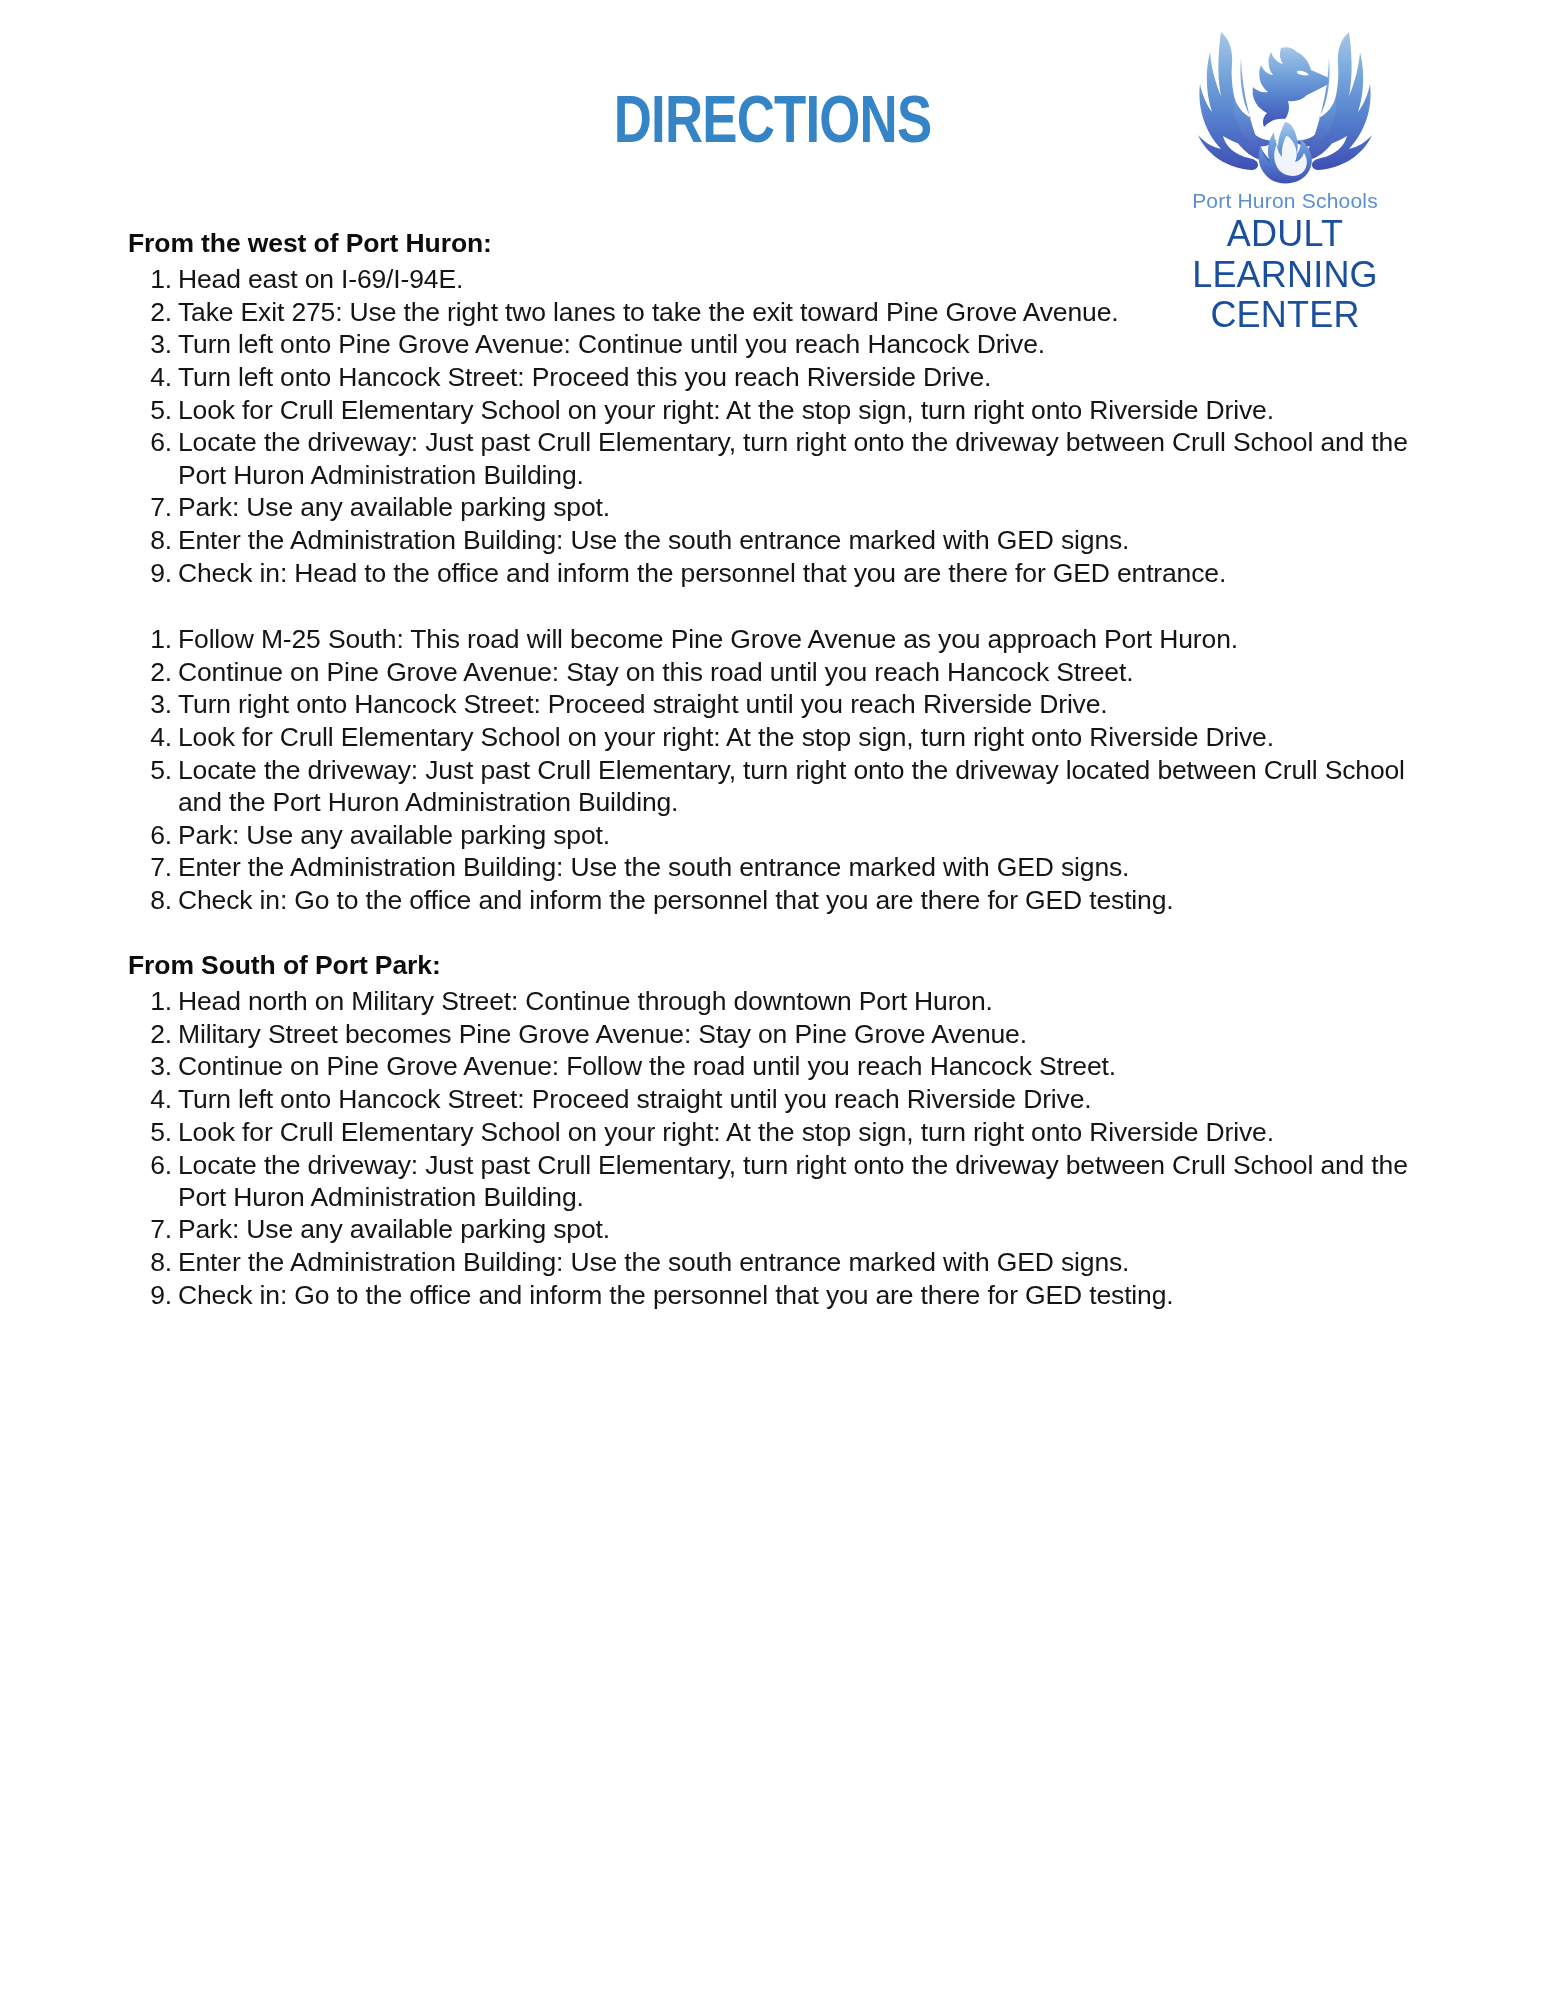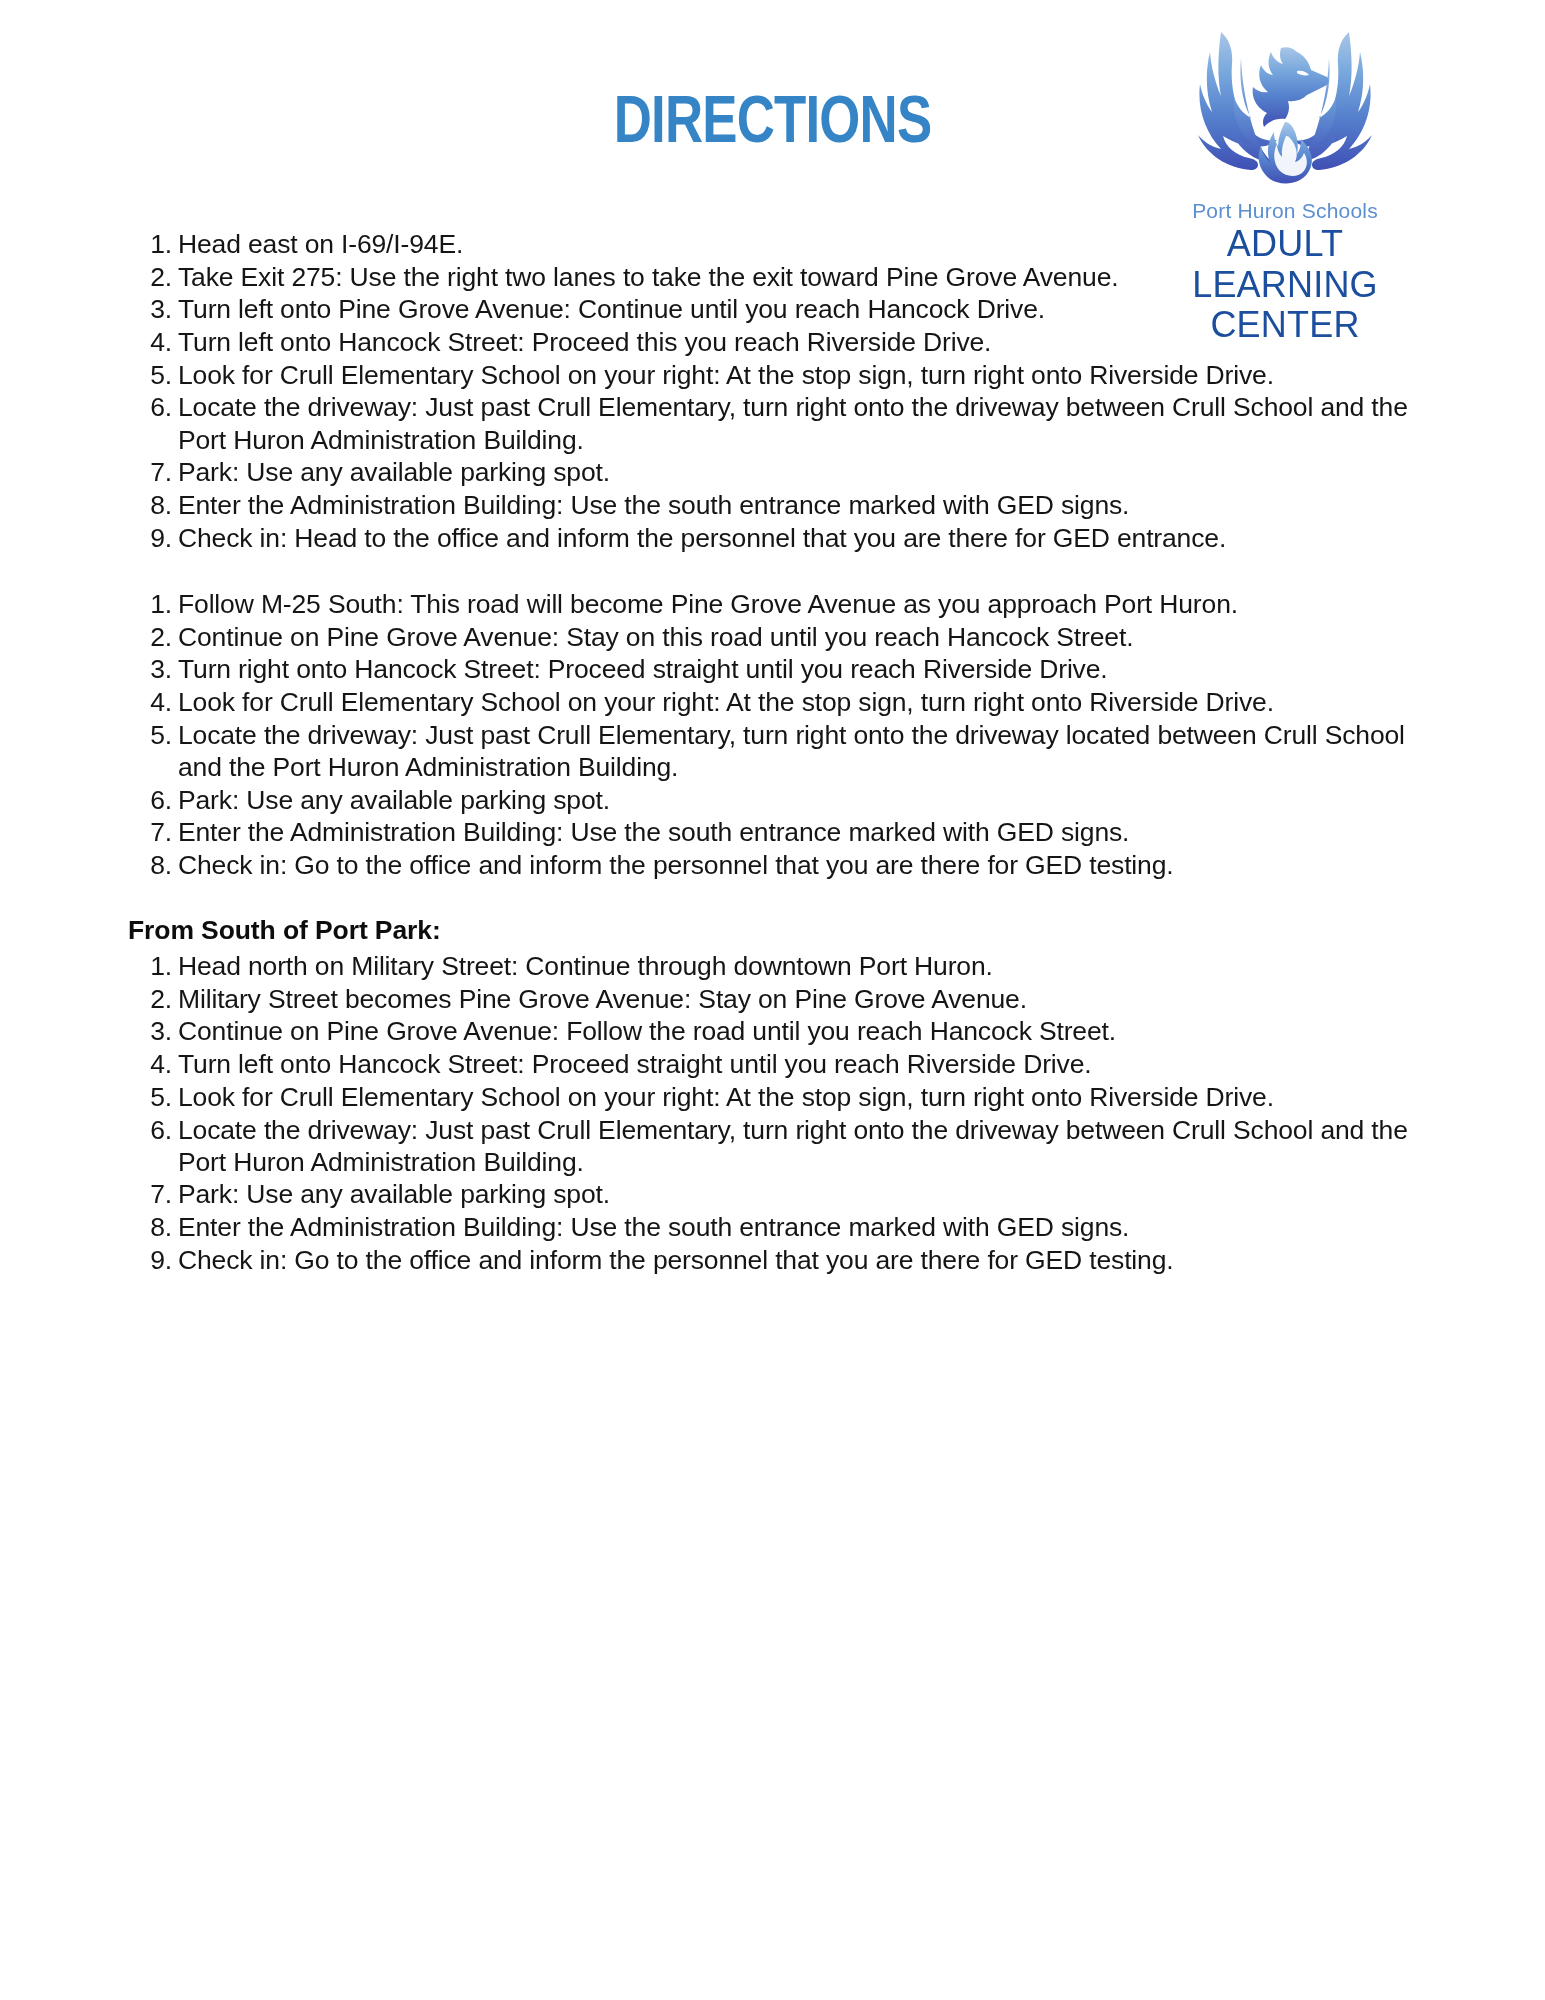--- a/index.html
+++ b/index.html
@@ -53,21 +53,21 @@
     height: 168px;
     margin: 0 auto;
     display: block;
   }
 
   .logo-line-1 {
     font-size: 21px;
     color: #5b8fd0;
     letter-spacing: 0.2px;
     line-height: 1.25;
-    margin-top: 12px;
+    margin-top: 2px;
   }
 
   .logo-line-2,
   .logo-line-3 {
     font-size: 36px;
     color: #1b4f9e;
     letter-spacing: 0.2px;
     line-height: 1.12;
   }
 
@@ -199,20 +199,21 @@
 
     <div class="logo-line-1">Port Huron Schools</div>
     <div class="logo-line-2">ADULT LEARNING</div>
     <div class="logo-line-3">CENTER</div>
   </div>
 </div>
 
 <div class="content">
 
   <div class="section">
+    <div class="section-heading">From the west of Port Huron:</div>
     <ol class="steps">
       <li>Head east on I-69/I-94E.</li>
       <li>Take Exit 275: Use the right two lanes to take the exit toward Pine Grove Avenue.</li>
       <li>Turn left onto Pine Grove Avenue: Continue until you reach Hancock Drive.</li>
       <li>Turn left onto Hancock Street: Proceed this you reach Riverside Drive.</li>
       <li>Look for Crull Elementary School on your right: At the stop sign, turn right onto Riverside Drive.</li>
       <li>Locate the driveway: Just past Crull Elementary, turn right onto the driveway between Crull School and the Port Huron Administration Building.</li>
       <li>Park: Use any available parking spot.</li>
       <li>Enter the Administration Building: Use the south entrance marked with GED signs.</li>
       <li>Check in: Head to the office and inform the personnel that you are there for GED entrance.</li>

